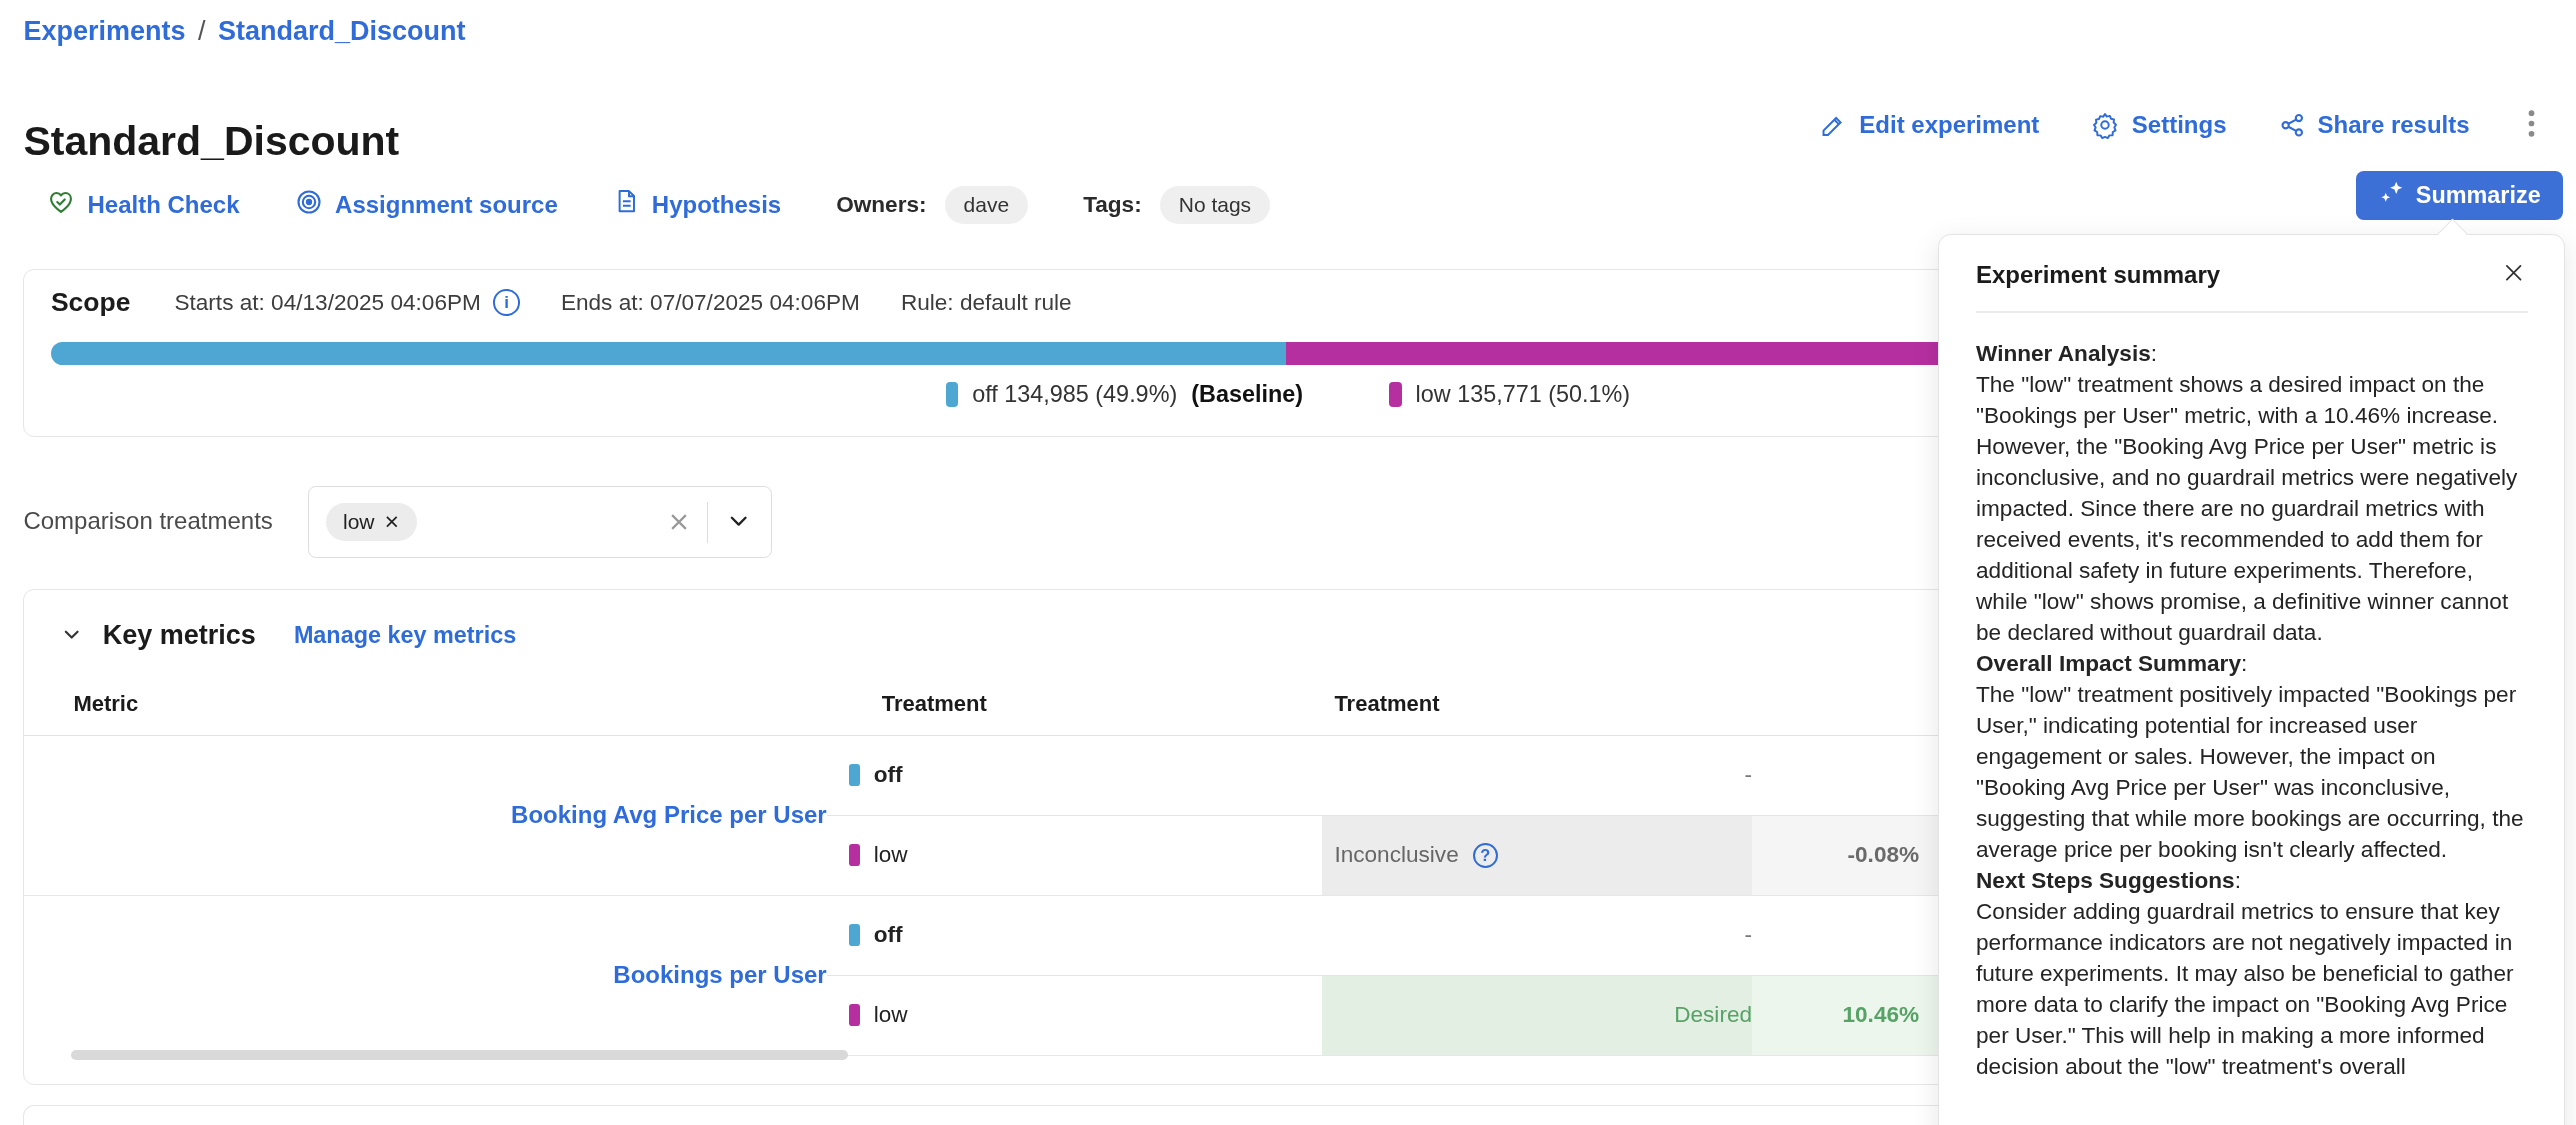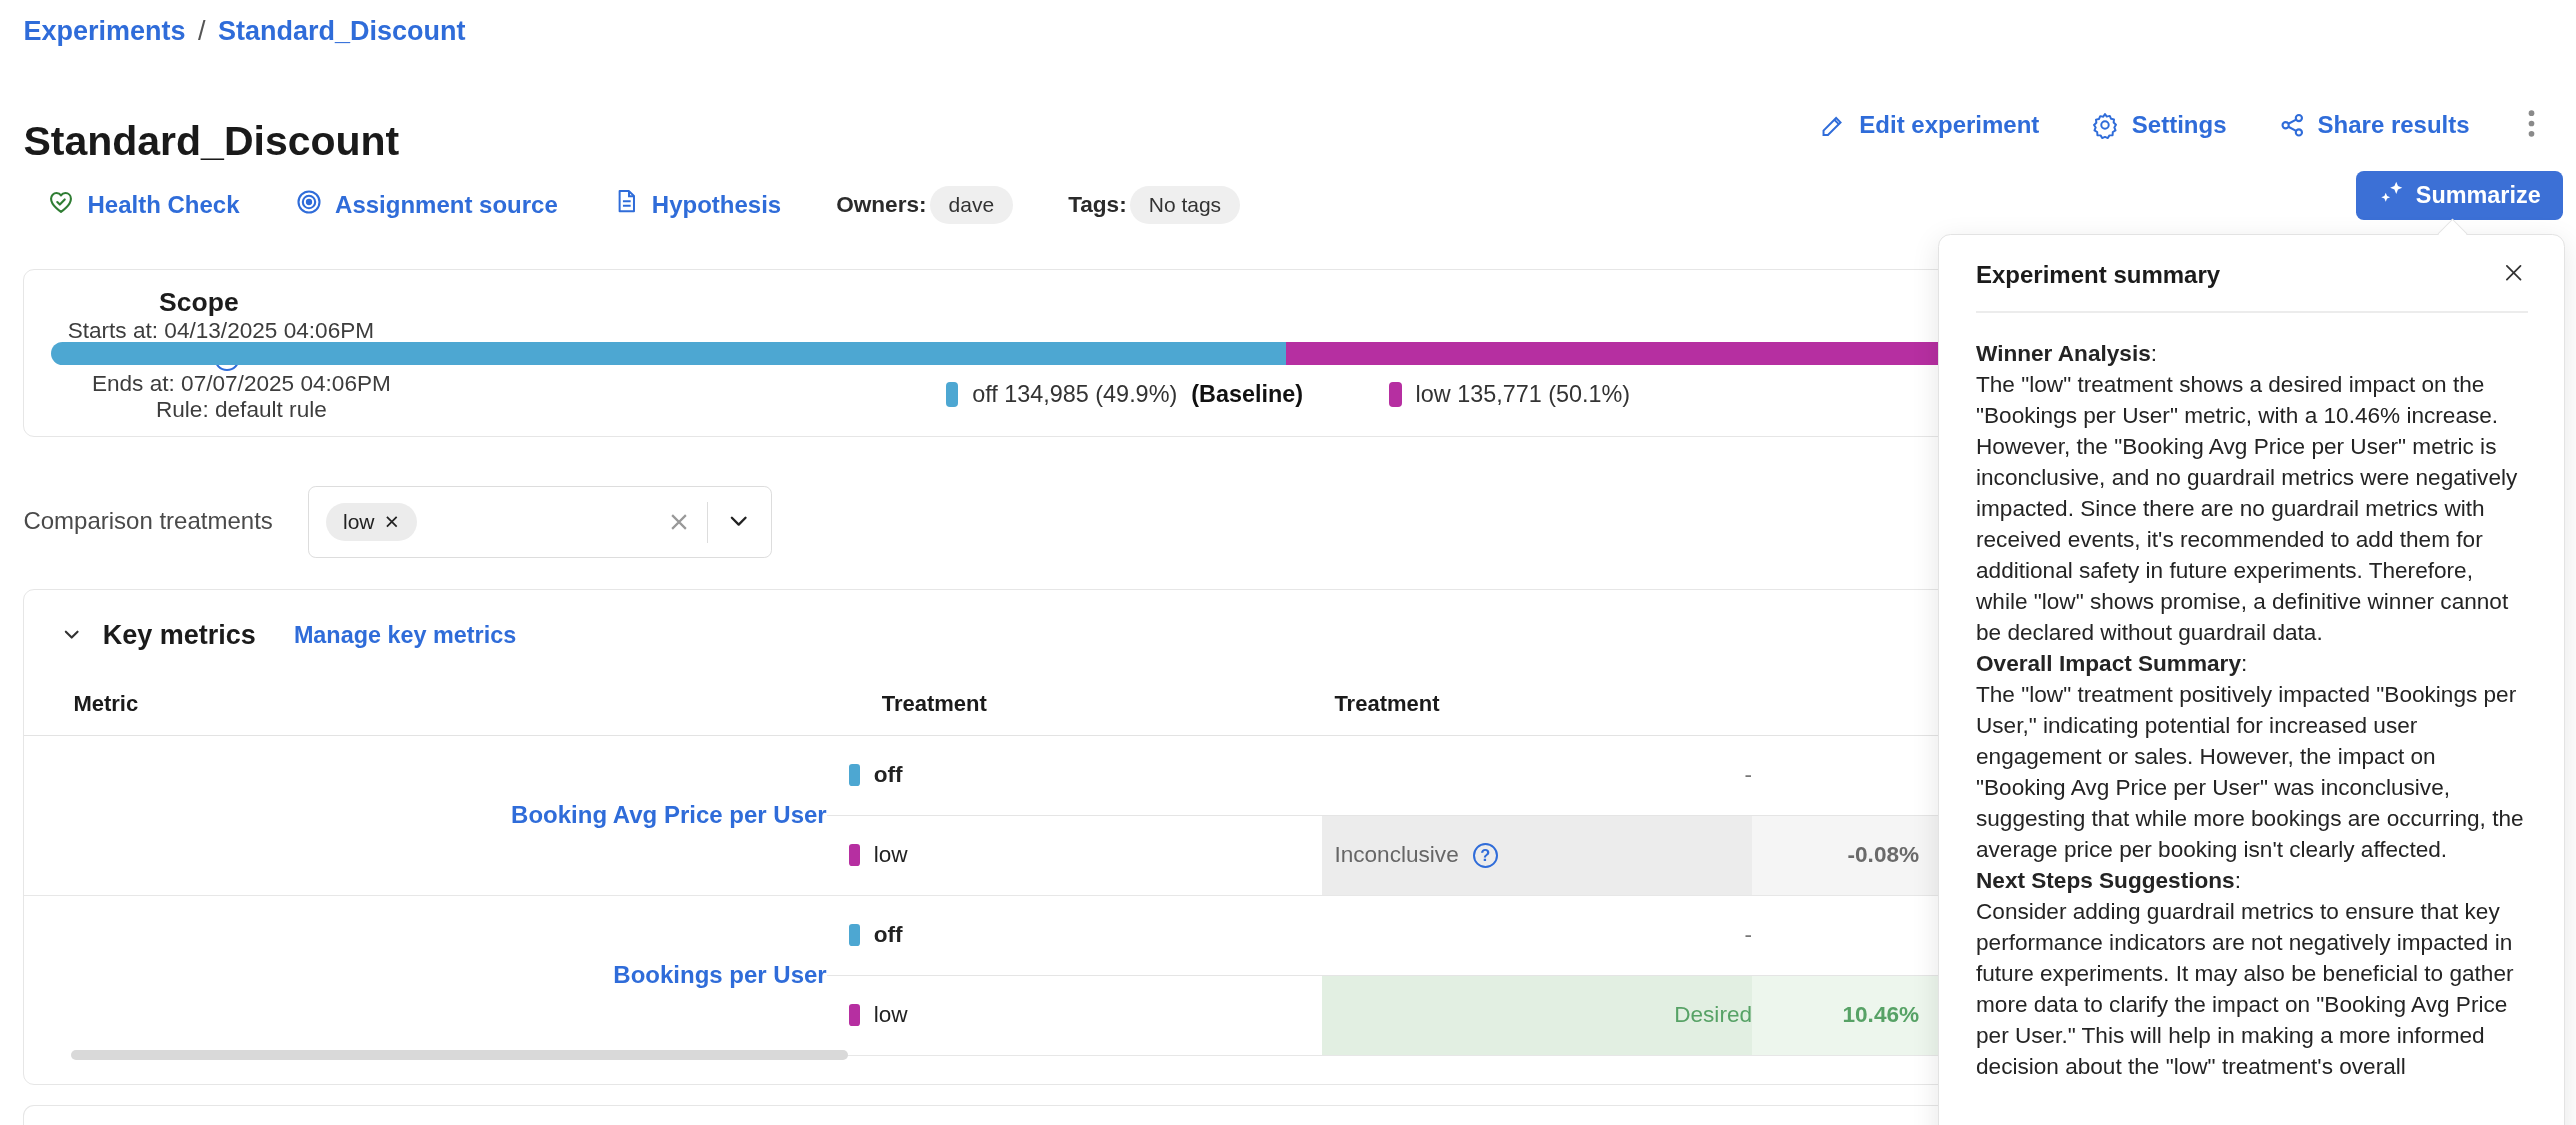--- a/index.html
+++ b/index.html
@@ -20,31 +20,31 @@
   .title-actions{position:absolute;right:34px;top:108px;display:flex;align-items:center;gap:52px;}
   .action-btn{display:flex;align-items:center;gap:12.5px;background:none;border:none;padding:0;cursor:pointer;
     font-family:inherit;font-size:24px;font-weight:700;color:#2f6cd9;}
   .action-btn svg{display:block;}
   .kebab-btn{background:none;border:none;padding:0 4.7px;cursor:pointer;}
 
   
   .metabar{position:absolute;left:47px;top:181px;display:flex;align-items:center;gap:55px;height:47px;}
   .meta-link{display:flex;align-items:center;gap:12.5px;background:none;border:none;padding:0;cursor:pointer;
     font-family:inherit;font-size:24px;font-weight:700;color:#2f6cd9;}
-  .owners,.tags{display:flex;align-items:center;gap:3px;}
+  .owners,.tags{display:flex;align-items:center;gap:18px;}
   .meta-label{font-size:22.6px;font-weight:700;color:#2b2b2b;}
   .pill{background:#efefef;border-radius:780px;padding:7px 19px;font-size:21px;color:#333;}
 
   .summarize-btn{position:absolute;left:2356px;top:171px;width:207px;height:49px;border:none;border-radius:7.8px;
     background:#3c70d6;color:#fff;font-family:inherit;font-size:23.4px;font-weight:700;cursor:pointer;
     display:flex;align-items:center;justify-content:center;gap:11px;}
 
   
   .scope-card{position:absolute;left:23.4px;top:269px;width:2529px;height:168px;border:1.6px solid #e6e6e6;border-radius:11px;background:#fff;}
-  .scope-row{position:absolute;left:26.5px;top:17px;display:flex;align-items:center;gap:0;flex-direction:column;}
+  .scope-row{position:absolute;left:26.5px;top:17px;display:flex;align-items:center;gap:0;}
   .scope-title{font-size:26.5px;font-weight:700;color:#1c1c1c;margin-right:44px;}
   .scope-item{font-size:22.6px;color:#3d3d3d;}
   .scope-gap-sm{margin-left:12.5px;}
   .scope-gap{margin-left:41px;}
   .info-icon{display:inline-flex;align-items:center;justify-content:center;width:26.5px;height:26.5px;border:2px solid #2f6cd9;
     border-radius:50%;color:#2f6cd9;font-size:17px;font-weight:700;vertical-align:middle;cursor:pointer;}
   .alloc-bar{position:absolute;left:26.5px;top:72px;width:2476px;height:23.4px;border-radius:11.7px;overflow:hidden;display:flex;}
   .bar-seg{height:100%;}
   .legend{position:absolute;left:0;top:111px;width:100%;display:flex;justify-content:center;gap:86px;}
   .legend-item{display:flex;align-items:center;gap:14px;font-size:23.4px;color:#333;}

